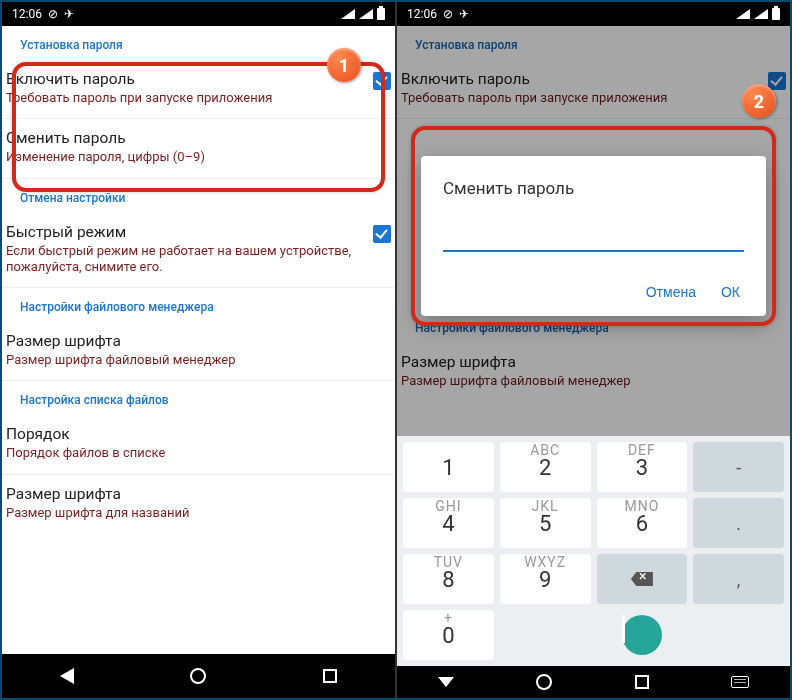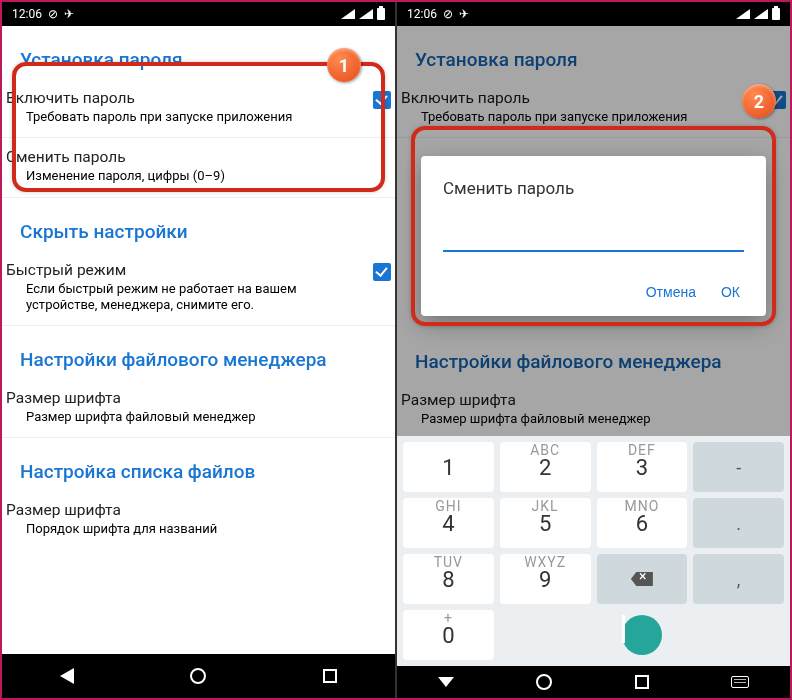--- a/index.html
+++ b/index.html
@@ -1,36 +1,36 @@
 <!DOCTYPE html>
 <html><head>
 <meta charset="utf-8">
 <style>
   * { box-sizing: border-box; margin: 0; padding: 0; }
   body { font-family: Roboto, Arial, sans-serif; background: #fff; }
-  .canvas { width: 792px; height: 700px; position: relative; border: 2px solid #be185d; display: flex; }
+  .canvas { width: 792px; height: 700px; position: relative; border: 2px solid #0c4a6e; display: flex; }
   .phone { flex: 1; position: relative; background: #fff; display: flex; flex-direction: column; }
   .phone + .phone { border-left: 2px solid #333; }
 
   .statusbar { height: 24px; background: #000; color: #fff; display: flex; align-items: center; padding: 0 10px; font-size: 12px; }
   .statusbar .left { display: flex; gap: 6px; align-items: center; }
   .statusbar .right { margin-left: auto; display: flex; gap: 4px; align-items: center; }
   .tri { width: 0; height: 0; border-style: solid; border-width: 0 0 10px 14px; border-color: transparent transparent #fff transparent; }
   .batt { width: 8px; height: 12px; background: #fff; border-radius: 1px; position: relative; }
   .batt::before { content: ""; position: absolute; top: -2px; left: 2px; width: 4px; height: 2px; background: #fff; }
 
   .content { flex: 1; overflow: hidden; background: #fff; position: relative; }
   .dimmed-bg { position: absolute; inset: 0; background: rgba(0,0,0,0.35); z-index: 5; }
 
-  .section-header { color: #1976d2; font-size: 19px; font-weight: 500; padding: 22px 18px 8px; }
+  .section-header { color: #1976d2; font-size: 12px; font-weight: 500; padding: 12px 18px 8px; }
   .item { padding: 10px 4px 12px; border-bottom: 1px solid #eee; display: flex; align-items: flex-start; gap: 10px; }
   .item.no-border { border-bottom: none; }
   .item-main { flex: 1; }
   .item-title { font-size: 15.5px; color: #222; margin-bottom: 2px; }
-  .item-sub { font-size: 13px; color: #000000; line-height: 1.25; margin-left: 20px; }
+  .item-sub { font-size: 13px; color: #7f1d1d; line-height: 1.25; }
 
   .checkbox { width: 18px; height: 18px; border: 2px solid #888; border-radius: 2px; margin-top: 2px; flex-shrink: 0; }
   .checkbox.checked { background: #1976d2; border-color: #1976d2; position: relative; }
   .checkbox.checked::after { content: ""; position: absolute; left: 3px; top: 0px; width: 5px; height: 9px; border: solid #fff; border-width: 0 2.5px 2.5px 0; transform: rotate(40deg); }
 
   .highlight-box { position: absolute; border: 4px solid #d12a1a; border-radius: 14px; box-shadow: 0 0 4px rgba(0,0,0,0.2); pointer-events: none; z-index: 10; }
   .badge { position: absolute; width: 34px; height: 34px; border-radius: 50%; background: radial-gradient(circle at 35% 30%, #ff8a50, #e64a19); color: #fff; font-size: 18px; font-weight: 700; display: flex; align-items: center; justify-content: center; box-shadow: 1px 1px 3px rgba(0,0,0,0.4), inset 0 2px 3px rgba(255,255,255,0.4); z-index: 20; }
 
   .navbar { height: 44px; background: #000; display: flex; align-items: center; justify-content: space-around; }
   .nav-tri { width: 0; height: 0; border-style: solid; border-width: 8px 14px 8px 0; border-color: transparent #fff transparent transparent; }
@@ -94,42 +94,48 @@
         <div class="checkbox checked"></div>
       </div>
 
       <div class="item">
         <div class="item-main">
           <div class="item-title">Сменить пароль</div>
           <div class="item-sub">Изменение пароля, цифры (0–9)</div>
         </div>
       </div>
 
-      <div class="section-header">Скрыть настройки</div>
+      <div class="section-header">Отмена настройки</div>
       <div class="item">
         <div class="item-main">
           <div class="item-title">Быстрый режим</div>
-          <div class="item-sub">Если быстрый режим не работает на вашем устройстве, менеджера, снимите его.</div>
+          <div class="item-sub">Если быстрый режим не работает на вашем устройстве, пожалуйста, снимите его.</div>
         </div>
         <div class="checkbox checked"></div>
       </div>
 
       <div class="section-header">Настройки файлового менеджера</div>
       <div class="item">
         <div class="item-main">
           <div class="item-title">Размер шрифта</div>
           <div class="item-sub">Размер шрифта файловый менеджер</div>
         </div>
       </div>
 
       <div class="section-header">Настройка списка файлов</div>
+      <div class="item">
+        <div class="item-main">
+          <div class="item-title">Порядок</div>
+          <div class="item-sub">Порядок файлов в списке</div>
+        </div>
+      </div>
       <div class="item no-border">
         <div class="item-main">
           <div class="item-title">Размер шрифта</div>
-          <div class="item-sub">Порядок шрифта для названий</div>
+          <div class="item-sub">Размер шрифта для названий</div>
         </div>
       </div>
     </div>
 
     <div class="navbar">
       <div class="nav-tri"></div>
       <div class="nav-circle"></div>
       <div class="nav-square"></div>
     </div>
 

